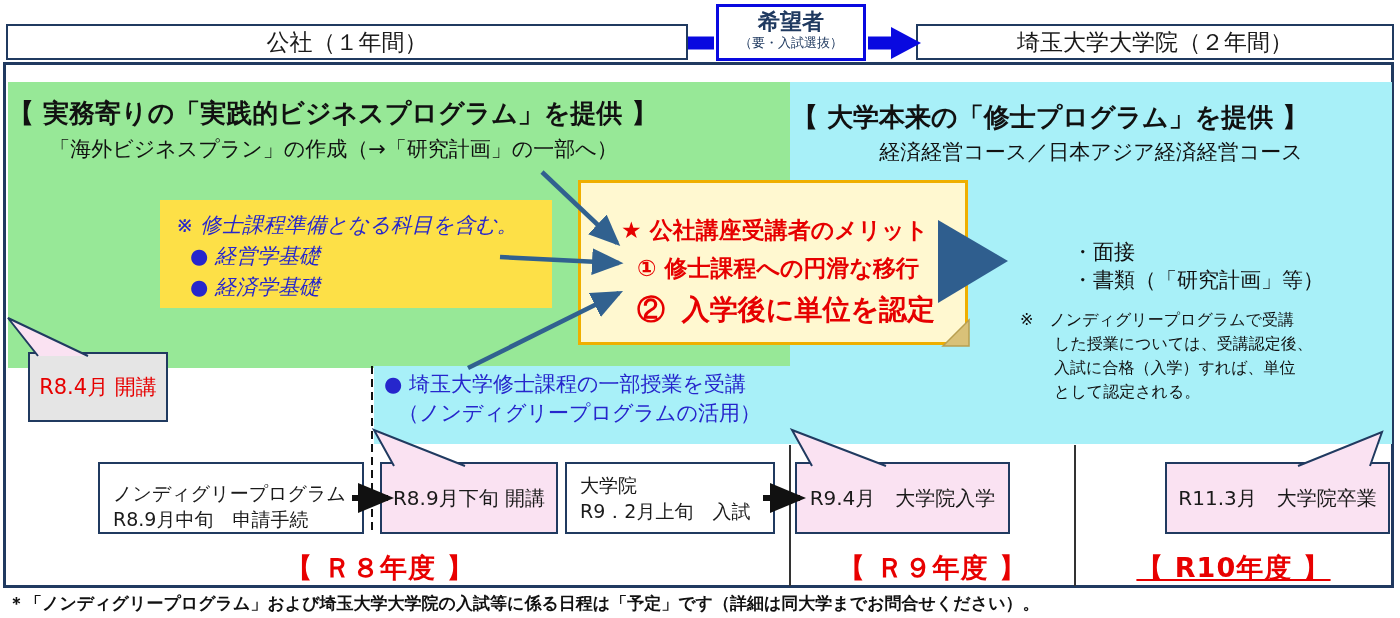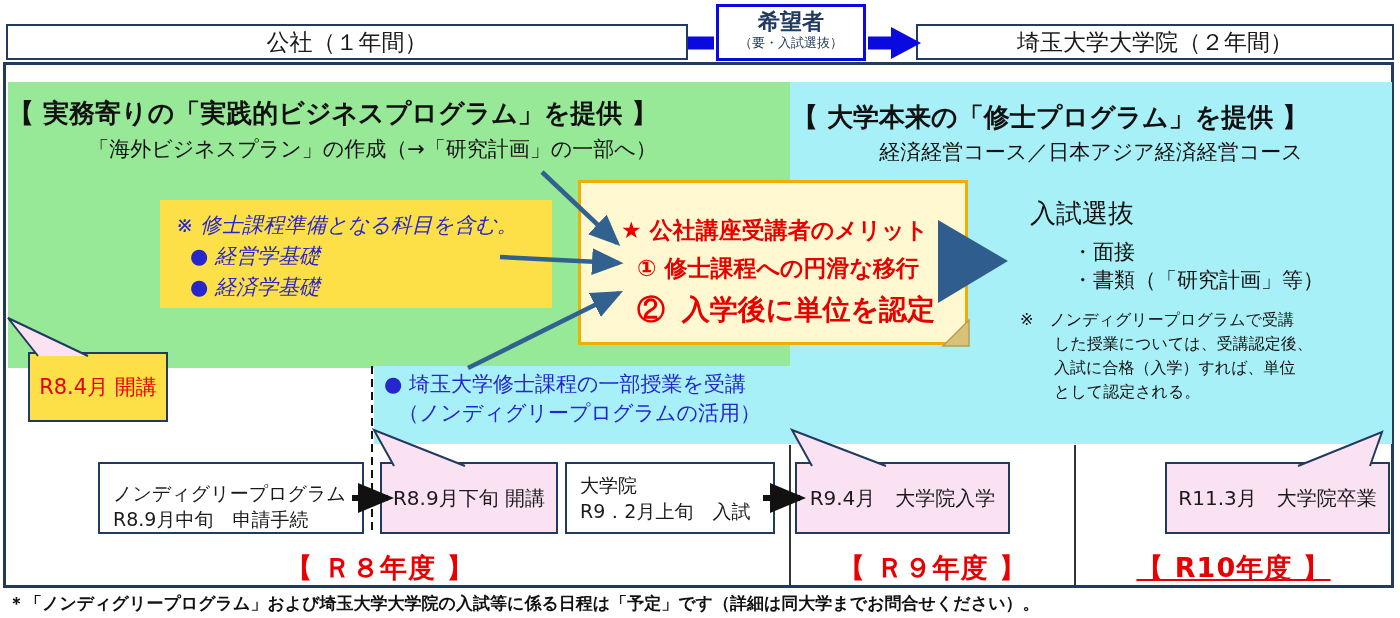--- a/index.html
+++ b/index.html
@@ -40,21 +40,21 @@
   
   .audit{position:absolute;color:#2626CC;font-size:21px;z-index:5;}
   
   .pinkbox{position:absolute;top:462px;height:72px;background:#FAE2F2;border:2px solid #203A60;
            box-sizing:border-box;display:flex;align-items:center;justify-content:center;
            font-size:20px;color:#1a1a1a;z-index:10;}
   .whitebox{position:absolute;top:462px;height:72px;background:#fff;border:2px solid #203A60;
             box-sizing:border-box;display:flex;flex-direction:column;justify-content:center;
             font-size:19px;color:#1a1a1a;z-index:10;line-height:26px;}
   .whitebox .wl{padding-left:13px;white-space:nowrap;}
-  #callout-r84{position:absolute;left:28px;top:352px;width:140px;height:70px;background:#fde047;
+  #callout-r84{position:absolute;left:28px;top:352px;width:140px;height:70px;background:#e5e5e5;
                border:2px solid #203A60;box-sizing:border-box;display:flex;align-items:center;
                justify-content:center;font-size:21px;color:#E60000;z-index:10;}
   
   .year{position:absolute;top:550px;font-size:27px;font-weight:700;color:#E80000;text-align:center;
         letter-spacing:1px;z-index:5;}
   
   #footer-note{position:absolute;left:8px;top:592px;font-size:17px;font-weight:700;color:#111;z-index:5;}
   #overlay{position:absolute;left:0;top:0;width:1400px;height:618px;z-index:40;pointer-events:none;}
 </style>
 </head>
@@ -72,38 +72,37 @@
     <div class="kb-title">希望者</div>
     <div class="kb-sub">（要・入試選抜）</div>
   </div>
 
   <div id="outer"></div>
   <div id="green-box"></div>
   <div id="cyan-main"></div>
   <div id="cyan-strip"></div>
 
   <div class="sec-title" style="left:8px;top:96px;width:782px;">【 実務寄りの「実践的ビジネスプログラム」を提供 】</div>
-  <div class="sec-sub" style="left:8px;top:135px;width:651px;padding-left:39px;">「海外ビジネスプラン」の作成（→「研究計画」の一部へ）</div>
+  <div class="sec-sub" style="left:8px;top:135px;width:651px;">「海外ビジネスプラン」の作成（→「研究計画」の一部へ）</div>
 
   <div class="sec-title" style="left:792px;top:100px;width:598px;">【 大学本来の「修士プログラム」を提供 】</div>
   <div class="sec-sub" style="left:792px;top:138px;width:598px;">経済経営コース／日本アジア経済経営コース</div>
 
   <div id="inner-green">
     <div>※ 修士課程準備となる科目を含む。</div>
     <div class="sub-item">● 経営学基礎</div>
     <div class="sub-item">● 経済学基礎</div>
   </div>
 
   <div id="merit">
     <div class="m-title">★ 公社講座受講者のメリット</div>
     <div class="m-item1">① 修士課程への円滑な移行</div>
     <div class="m-item2">② 入学後に単位を認定</div>
   </div>
 
-  <div id="selection-title">入試選抜</div>
   <div class="sel-item" style="top:238px;">・面接</div>
   <div class="sel-item" style="top:266px;">・書類（「研究計画」等）</div>
 
   <div class="nd-line" style="top:310px;">※　ノンディグリープログラムで受講</div>
   <div class="nd-line nd-indent" style="top:334px;">した授業については、受講認定後、</div>
   <div class="nd-line nd-indent" style="top:358px;">入試に合格（入学）すれば、単位</div>
   <div class="nd-line nd-indent" style="top:382px;">として認定される。</div>
 
   <div class="audit" style="left:384px;top:370px;">● 埼玉大学修士課程の一部授業を受講</div>
   <div class="audit" style="left:398px;top:399px;">（ノンディグリープログラムの活用）</div>

